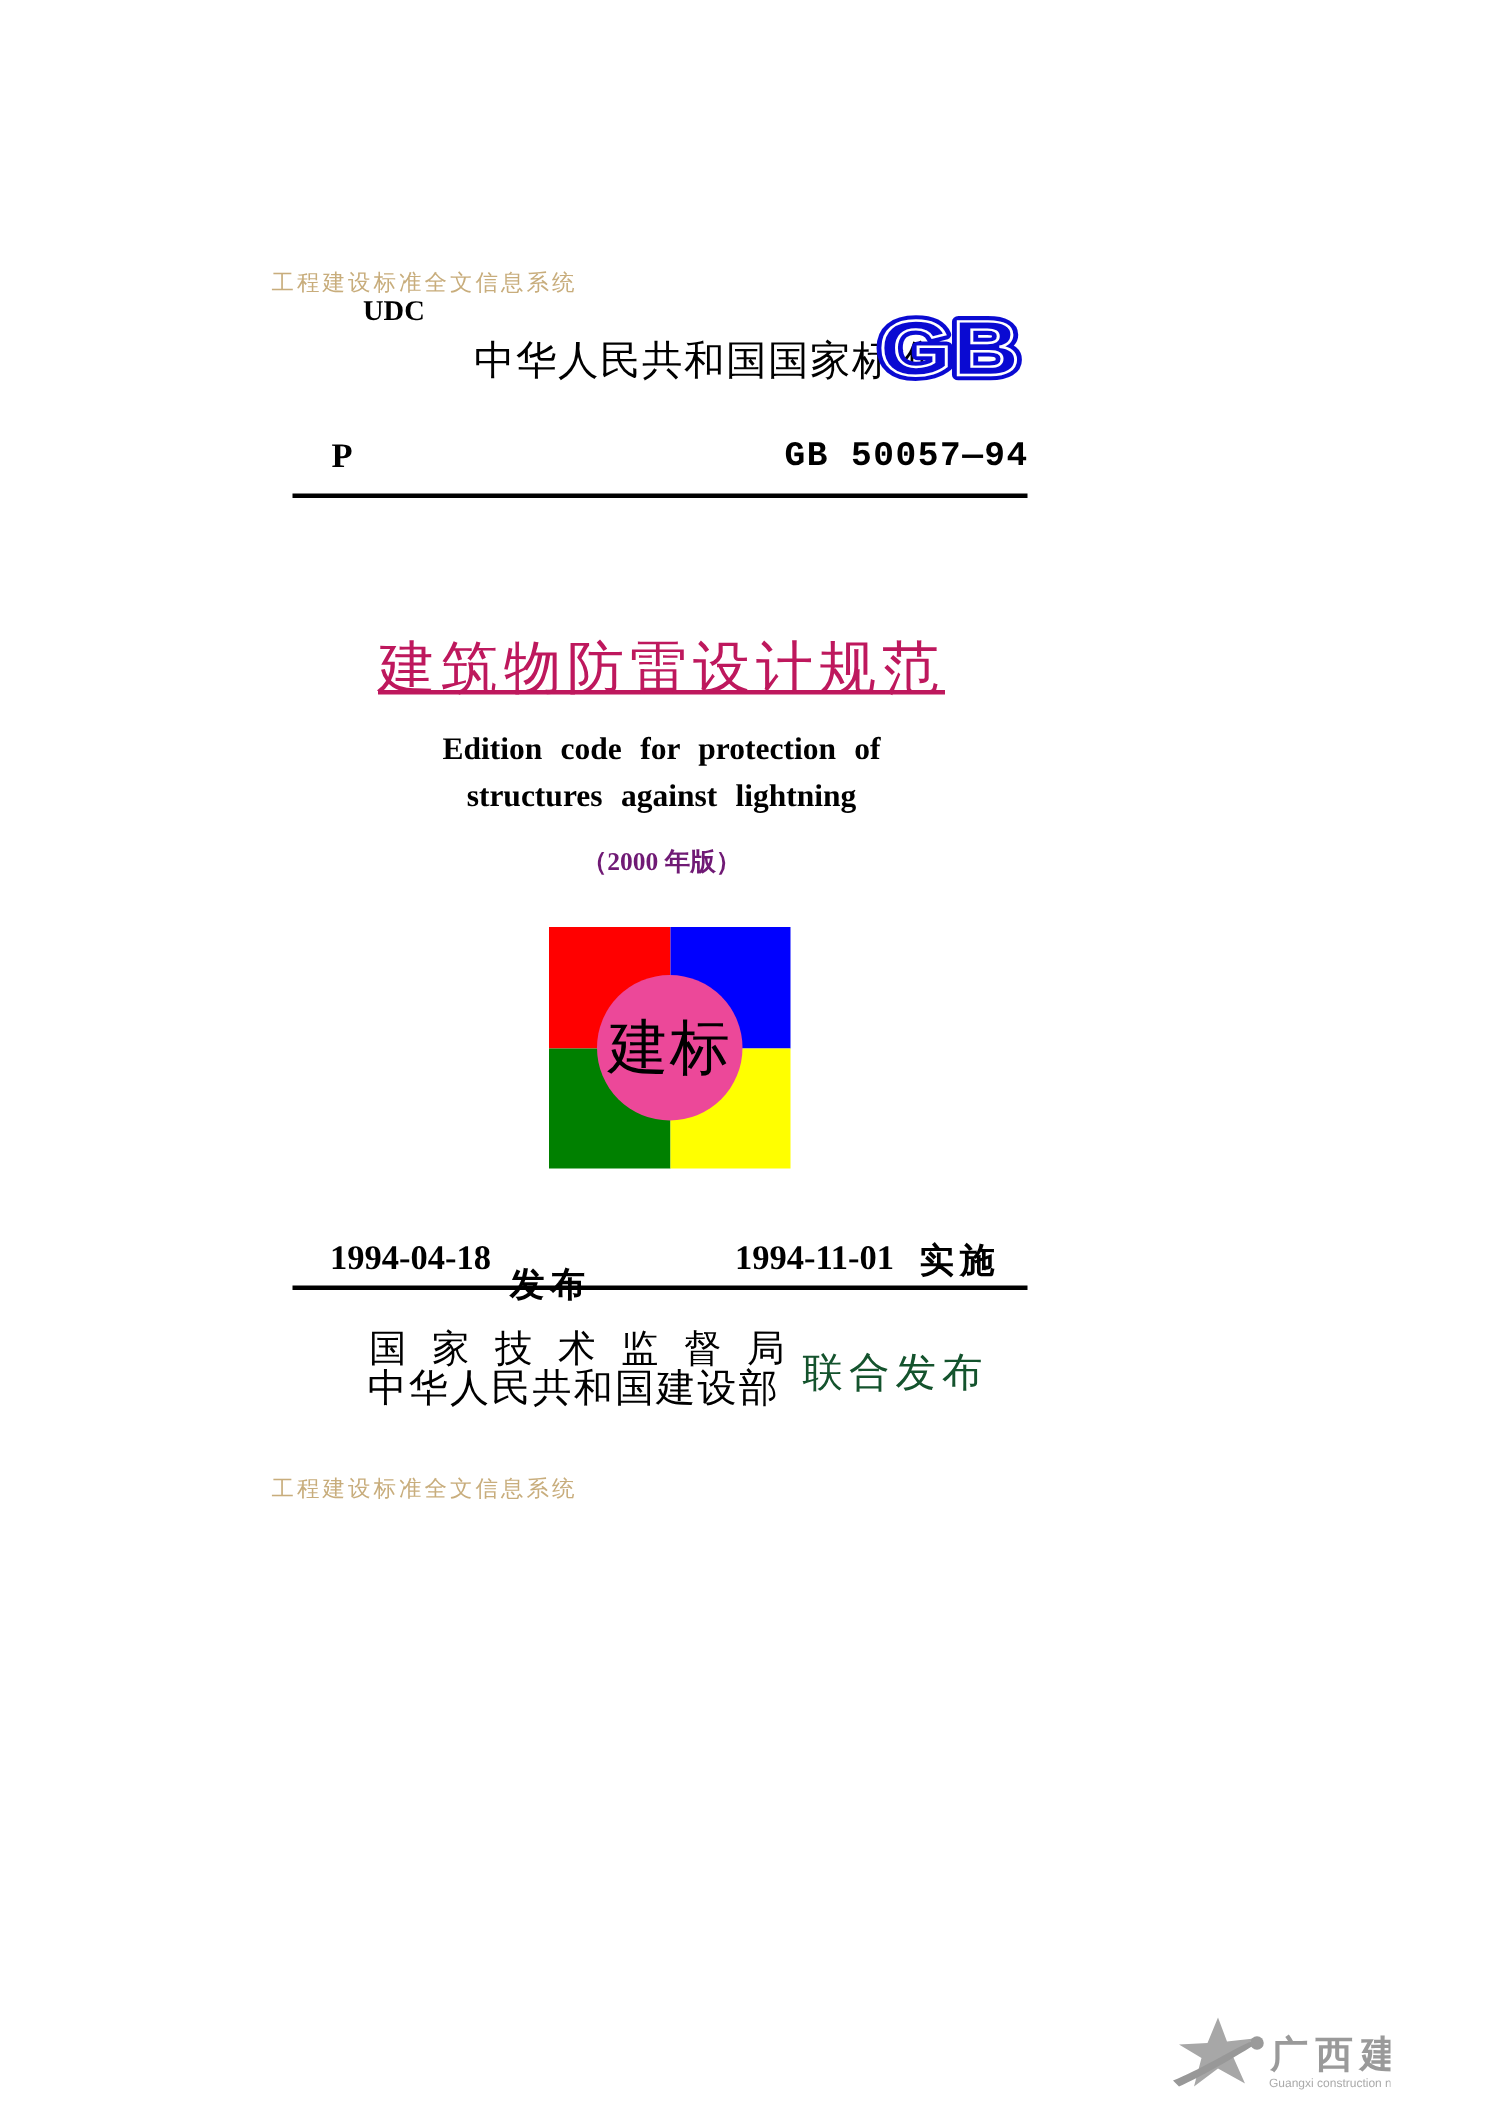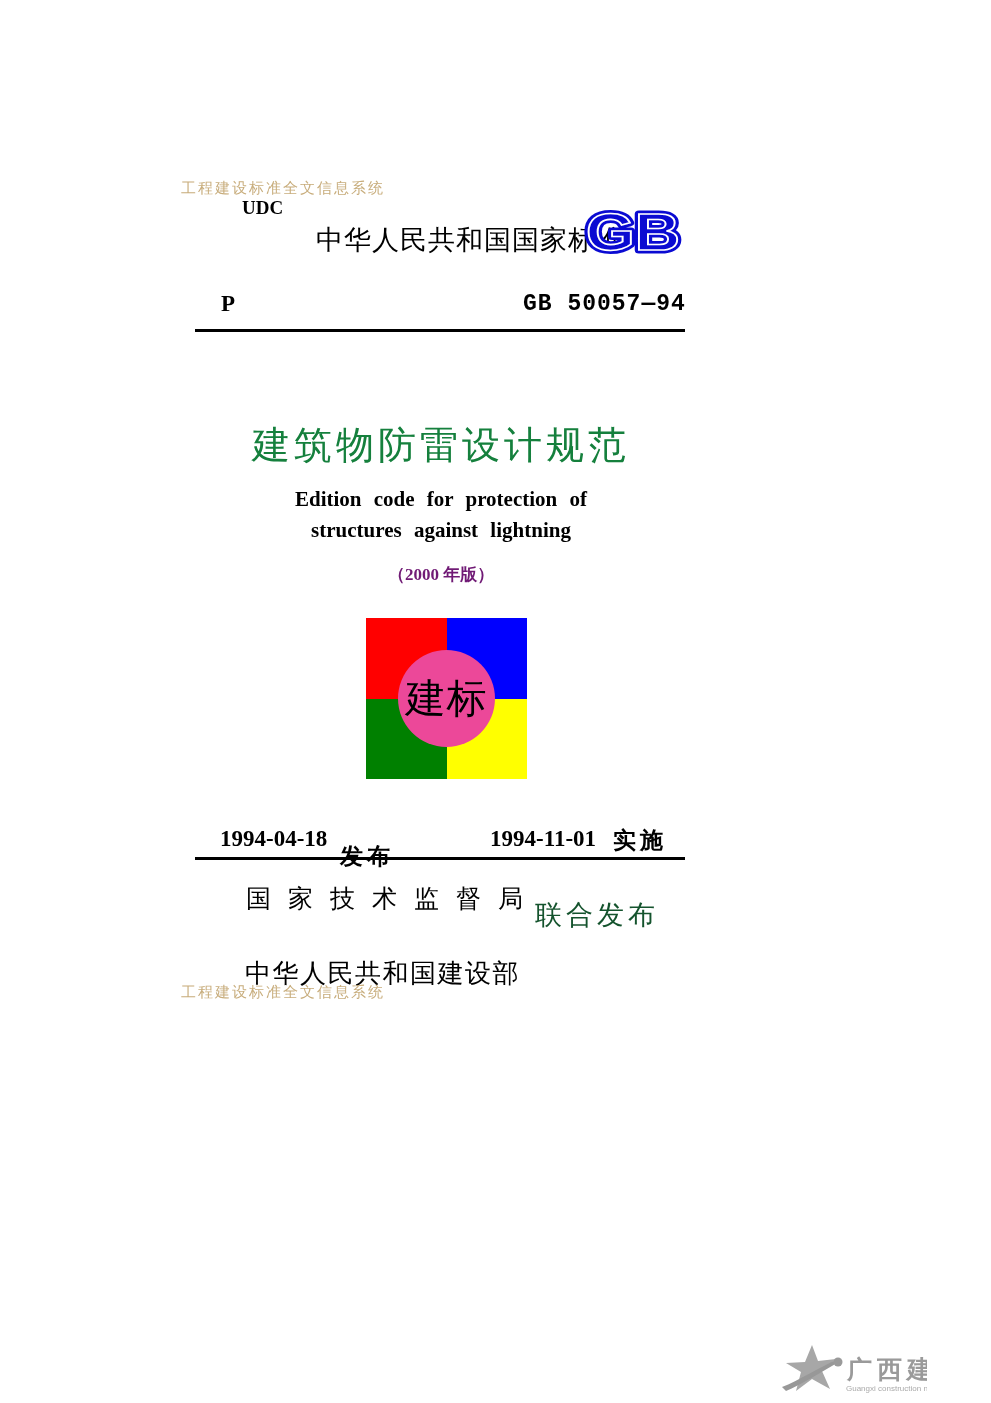--- a/index.html
+++ b/index.html
@@ -55,23 +55,24 @@
     left: 195px;
   }
   .center-col {
     left: 191px;
     width: 500px;
     text-align: center;
   }
   .title-cn {
     font-family: "Liberation Serif", "DejaVu Serif", serif;
     font-size: 38px;
-    color: #15803d;
+    color: #be185d;
     letter-spacing: 4px;
     white-space: nowrap;
+    text-decoration: underline;
   }
   .title-en {
     font-family: "Liberation Serif", "DejaVu Serif", serif;
     font-weight: bold;
     font-size: 21px;
     color: #000;
     word-spacing: 7px;
     white-space: nowrap;
   }
   .edition {
@@ -124,21 +125,20 @@
     font-size: 25px;
     color: #000;
     letter-spacing: 17px;
     white-space: nowrap;
   }
   .issuer-line2 {
     font-size: 26px;
     color: #000;
     letter-spacing: 1.5px;
     white-space: nowrap;
-    margin-top: 48px;
   }
   .joint-label {
     font-size: 27px;
     color: #14532d;
     letter-spacing: 4px;
     white-space: nowrap;
   }
   .site-name {
     color: #9a9a9a;
     font-size: 25px;

